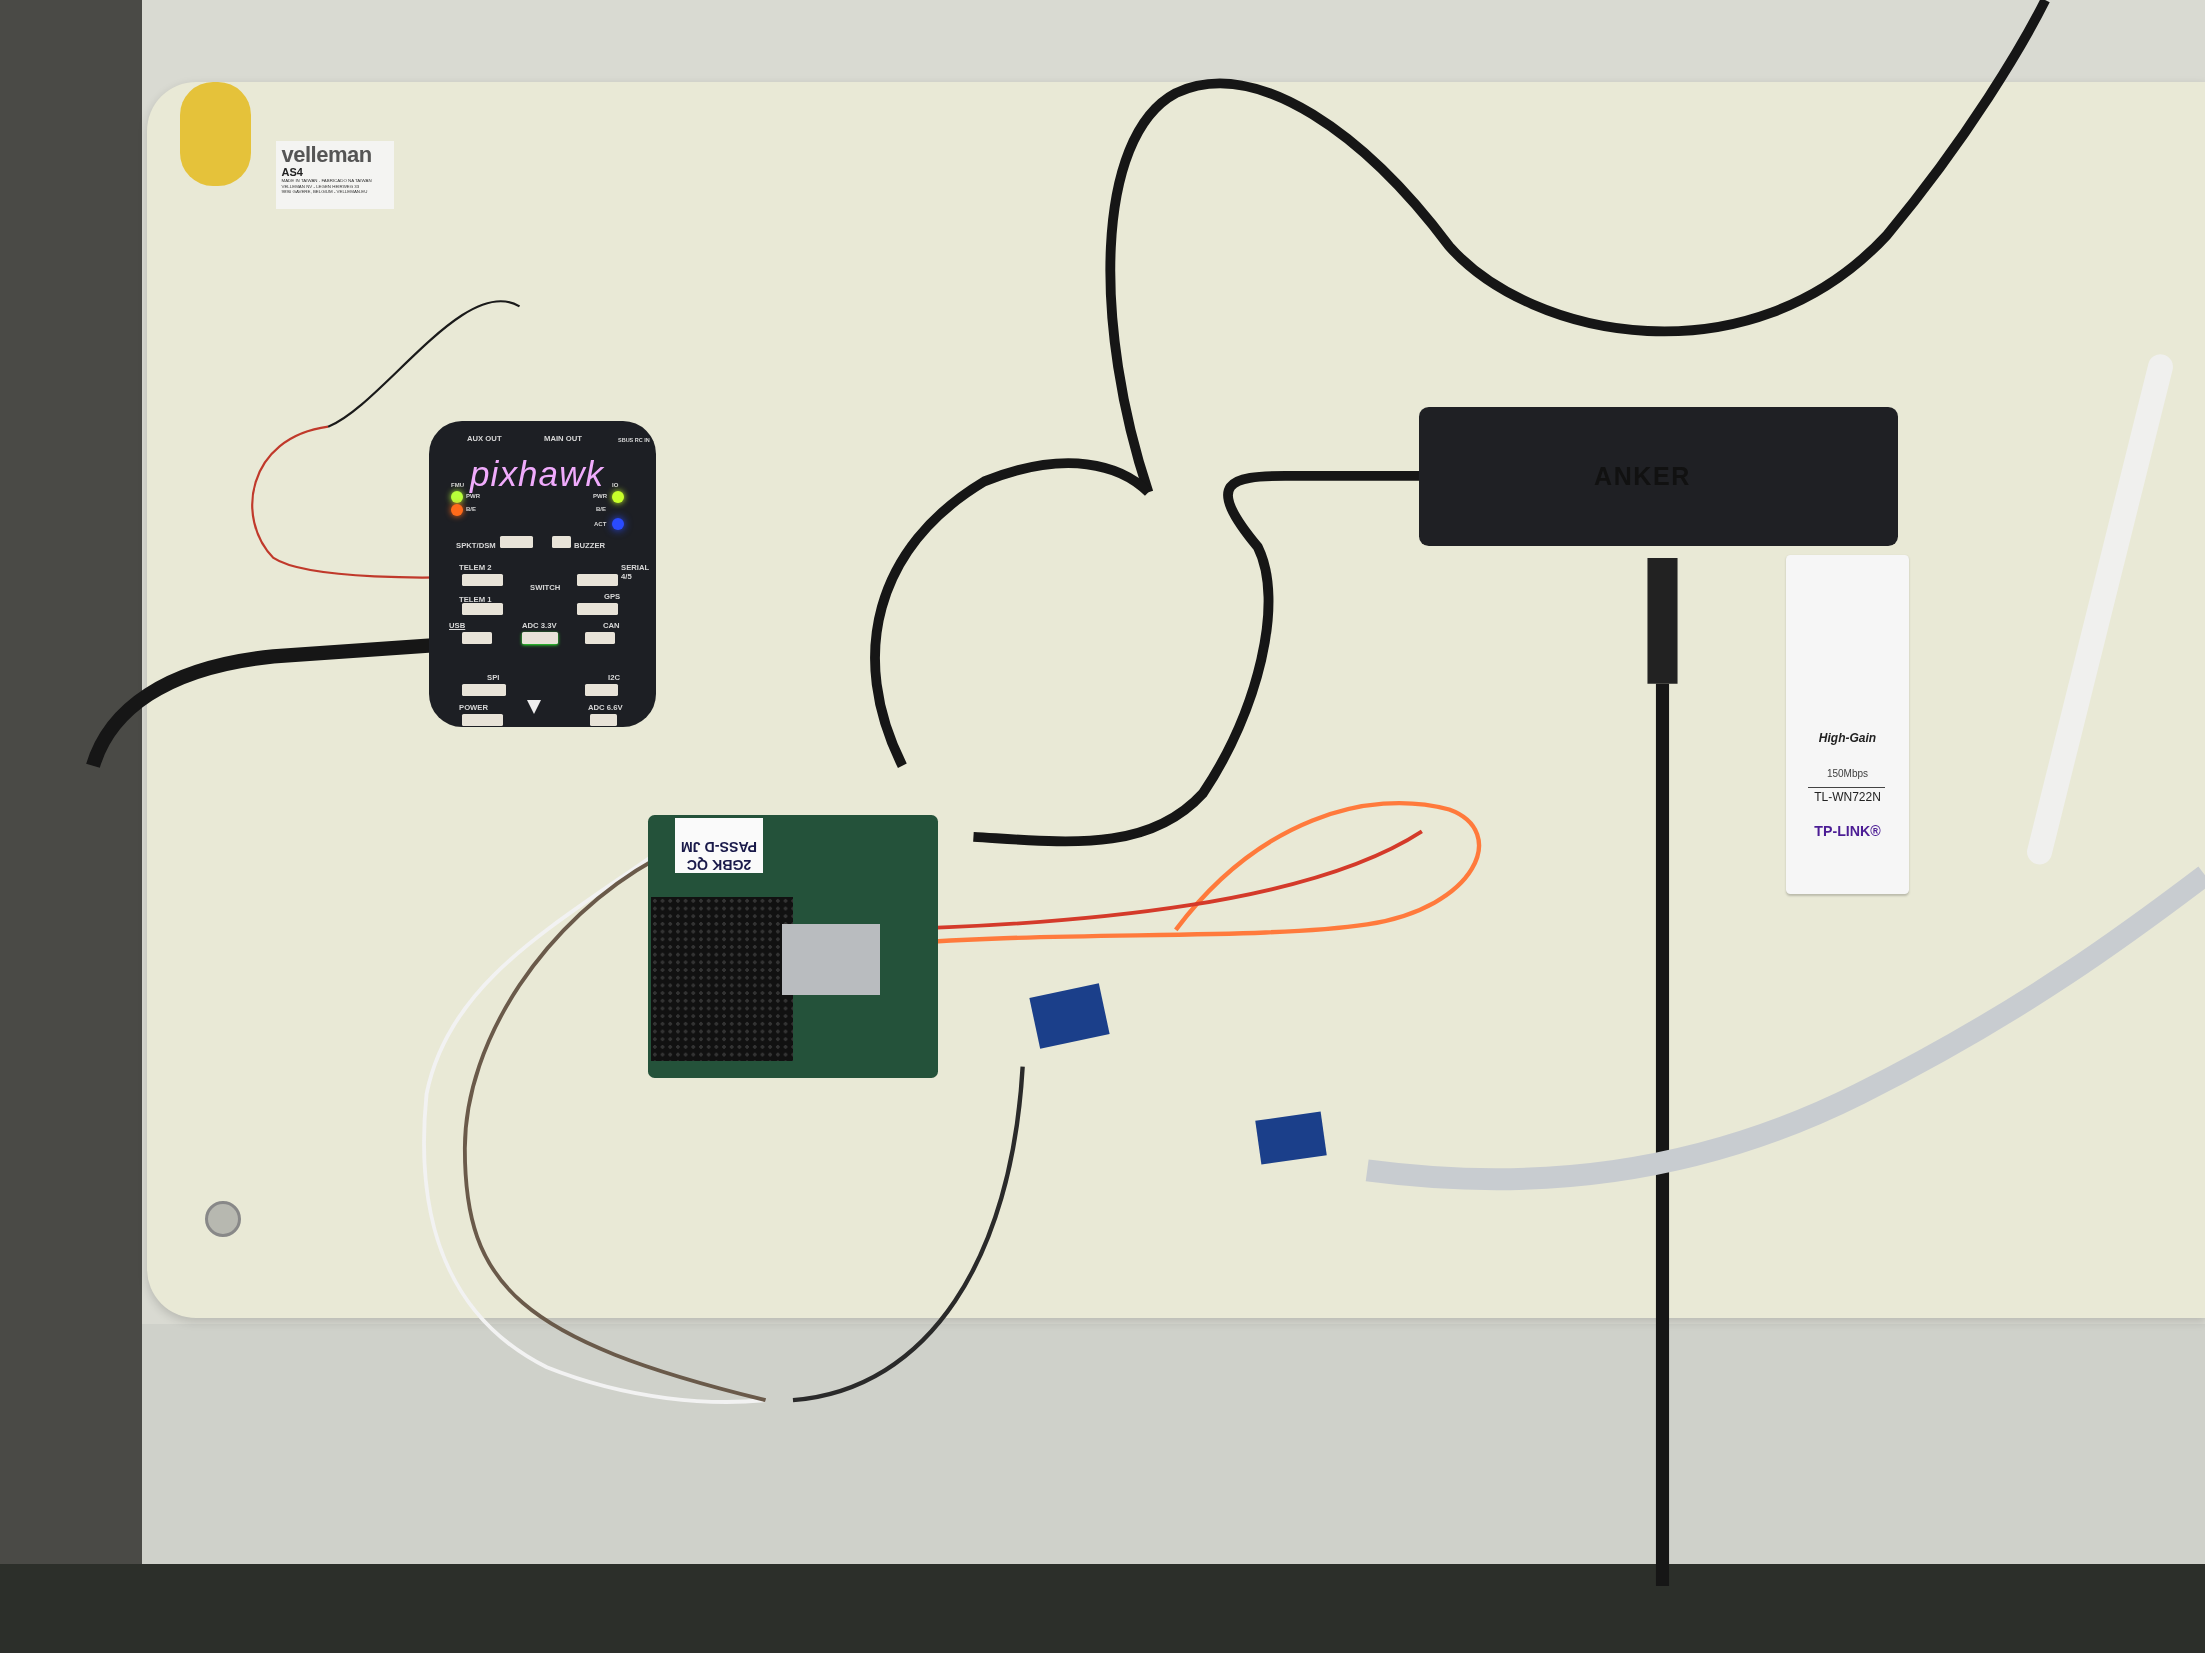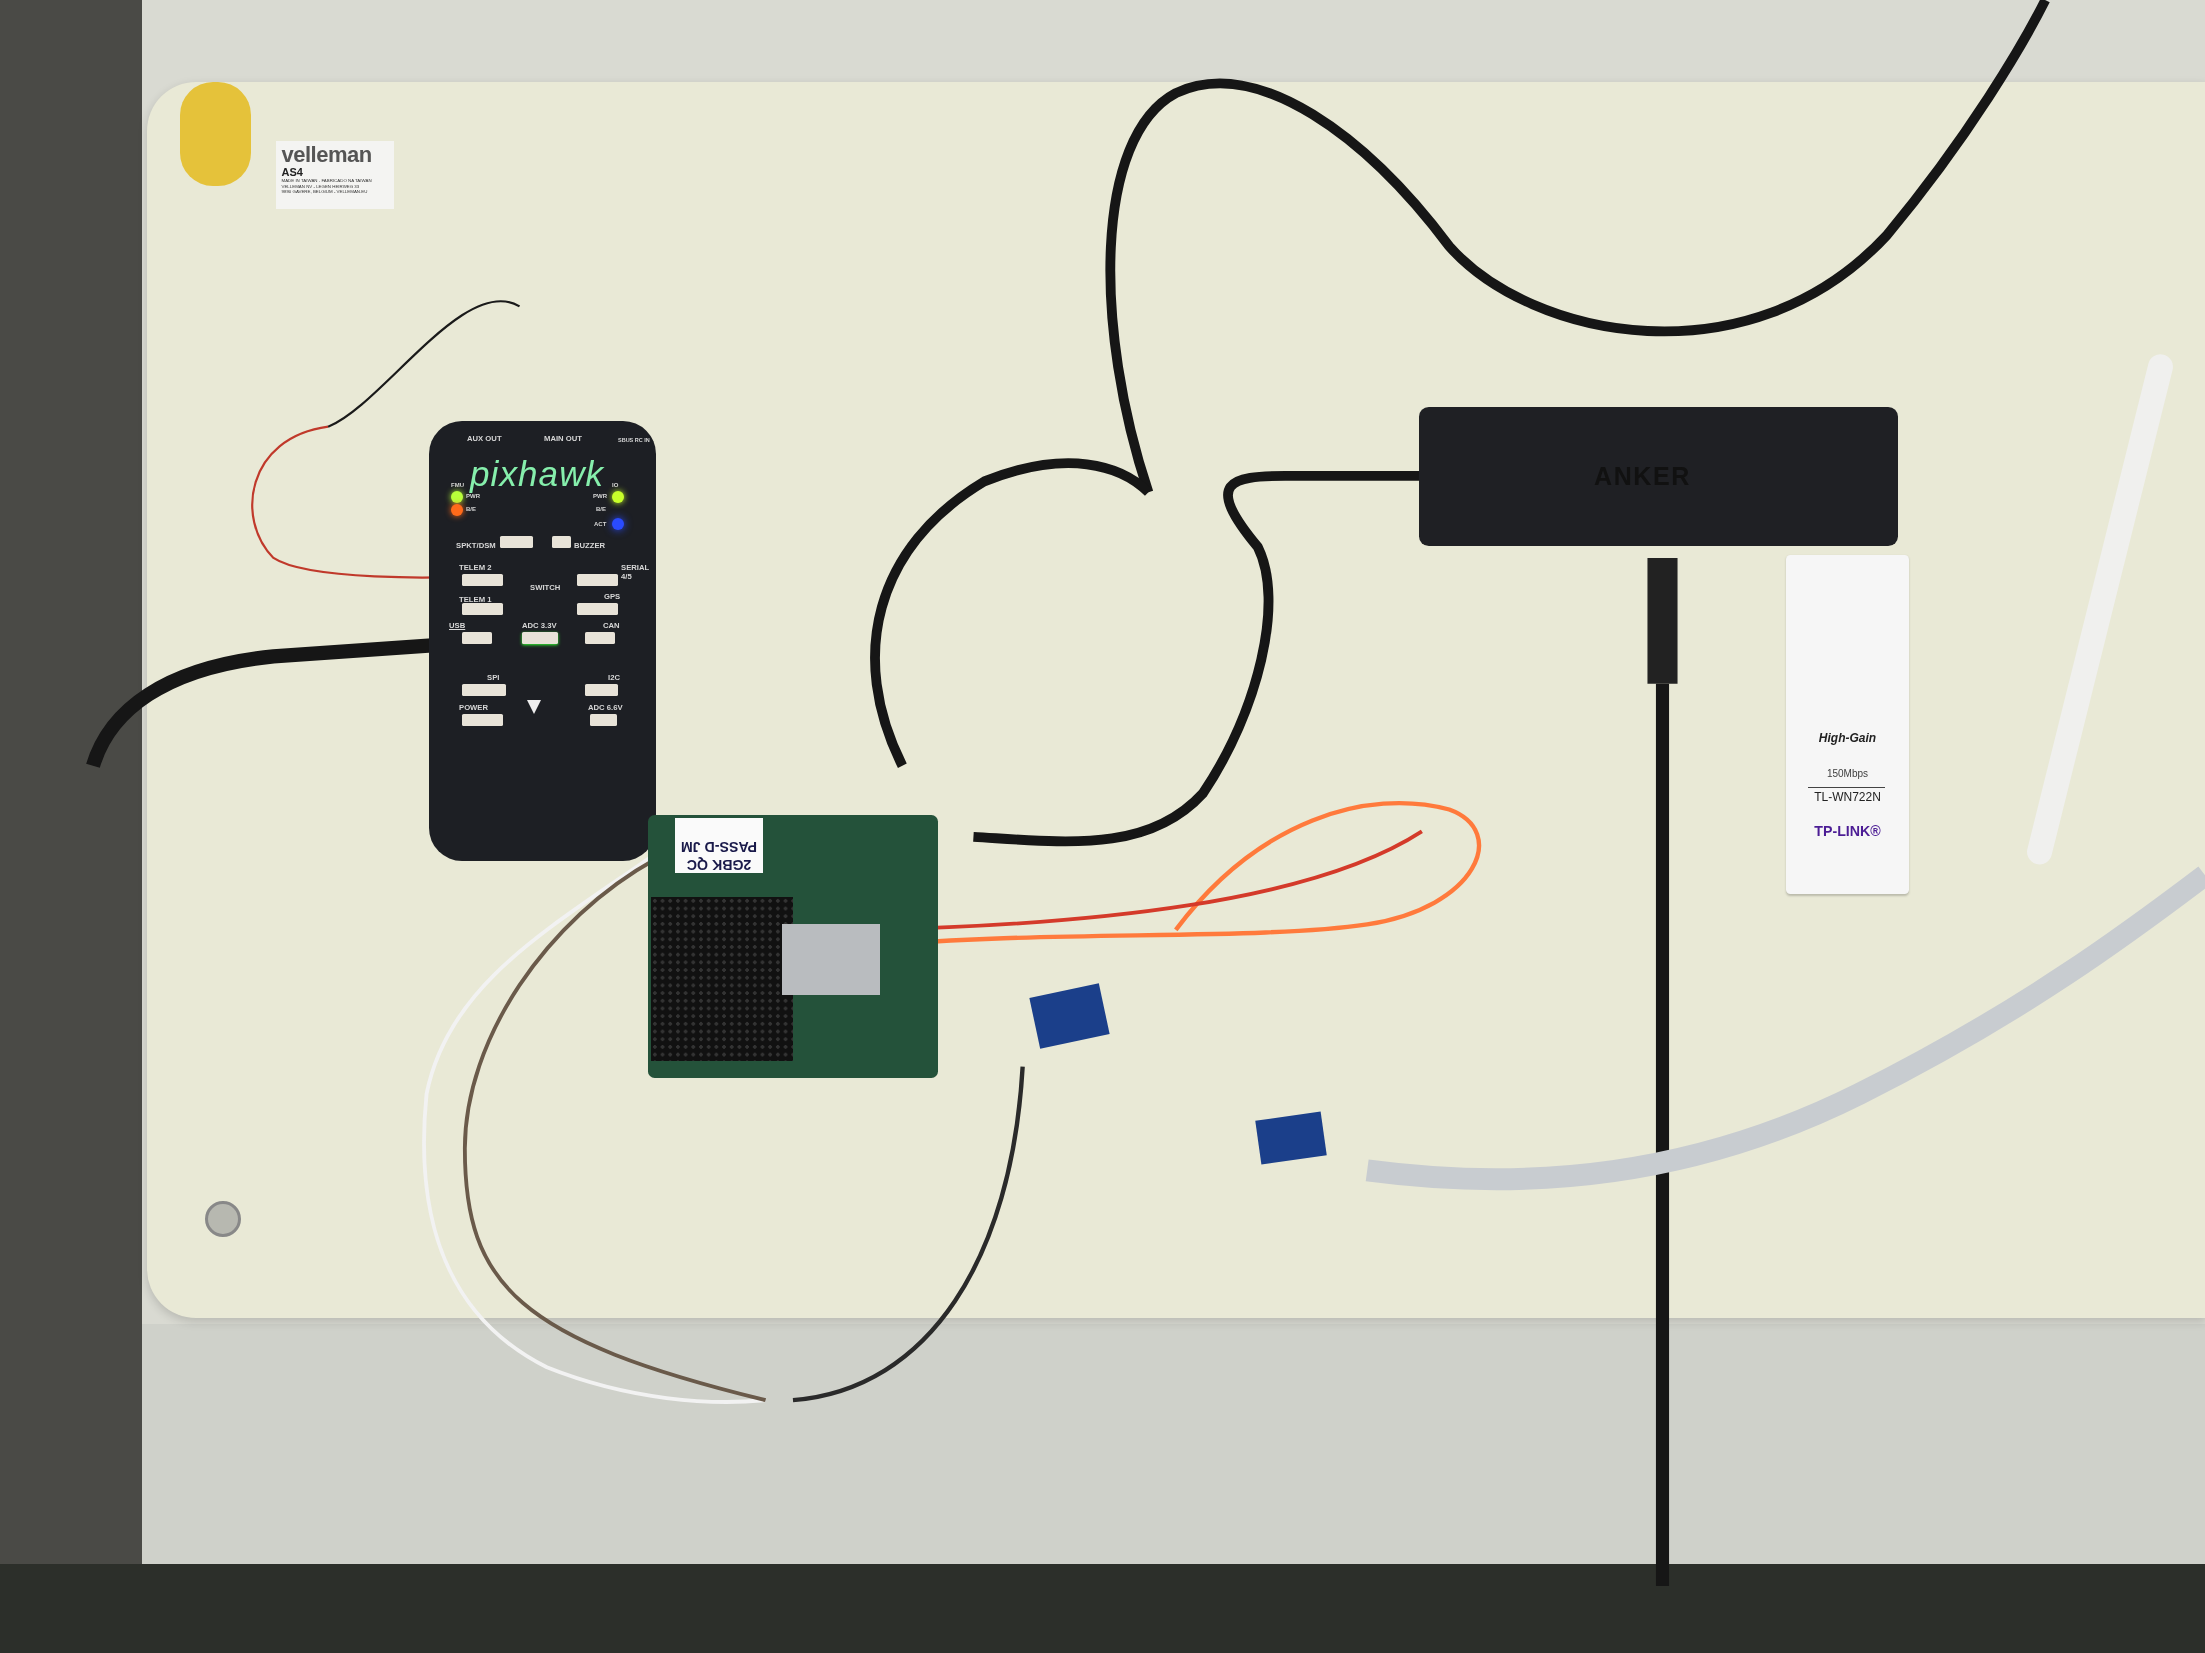--- a/index.html
+++ b/index.html
@@ -7,22 +7,22 @@
   .desk{position:absolute;left:142px;top:0;width:2063px;height:1564px;background:#d9dad2;}
   .desk-lower{position:absolute;left:142px;top:1324px;width:2063px;height:241px;background:#cfd1ca;}
   .mat{position:absolute;left:147px;top:82px;width:2059px;height:1236px;background:#e9e9d6;border-radius:49px 0 0 49px;box-shadow:0 3.3px 9.8px rgba(0,0,0,.15);}
   .floor{position:absolute;left:0;top:1564px;width:2205px;height:90px;background:#2c2f2a;}
   .leftedge{position:absolute;left:0;top:0;width:142px;height:1654px;background:#4a4a46;}
   .velleman{position:absolute;left:276px;top:141px;width:118px;height:68px;background:#f4f4f2;padding:3.3px 5.5px;box-sizing:border-box;}
   .velleman .brand{font-size:22px;font-weight:bold;color:#555;letter-spacing:-0.5px;line-height:22px;}
   .velleman .model{font-size:11px;font-weight:bold;color:#222;}
   .velleman .fine{font-size:4.4px;color:#333;line-height:5.5px;}
   .snap{position:absolute;left:180px;top:82px;width:71px;height:104px;background:#e5c23a;border-radius:33px;}
-  .pixhawk{position:absolute;left:429px;top:421px;width:227px;height:440px;background:#1d1f24;border-radius:33px;color:#ddd;}
-  .pixhawk .logo{position:absolute;left:41px;top:33px;font-size:35px;font-style:italic;color:#86efac;letter-spacing:1.1px;}
+  .pixhawk{position:absolute;left:429px;top:421px;width:227px;height:306px;background:#1d1f24;border-radius:33px;color:#ddd;}
+  .pixhawk .logo{position:absolute;left:41px;top:33px;font-size:35px;font-style:italic;color:#f0abfc;letter-spacing:1.1px;}
   .pixhawk .lbl{position:absolute;font-size:7.7px;font-weight:bold;color:#d7d7d7;}
   .led{position:absolute;width:12px;height:12px;border-radius:50%;}
   .port{position:absolute;height:12px;background:#e8e3d8;border-radius:1.6px;}
   .anker{position:absolute;left:1419px;top:407px;width:479px;height:139px;background:#1f2024;border-radius:9.8px;}
   .anker .name{position:absolute;left:175px;top:55px;font-size:25px;font-weight:bold;color:#111;letter-spacing:1.6px;}
   .tplink{position:absolute;left:1786px;top:555px;width:123px;height:339px;background:#f6f6f6;border-radius:4.4px;text-align:center;box-shadow:0 1.1px 2.2px rgba(0,0,0,.2);}
   .tplink .hg{position:absolute;top:176px;width:100%;font-size:12px;font-weight:bold;font-style:italic;color:#222;}
   .tplink .speed{position:absolute;top:213px;width:100%;font-size:10px;color:#404040;}
   .tplink .line{position:absolute;left:22px;top:232px;width:77px;height:1.1px;background:#444;}
   .tplink .model{position:absolute;top:235px;width:100%;font-size:12px;color:#222;}

